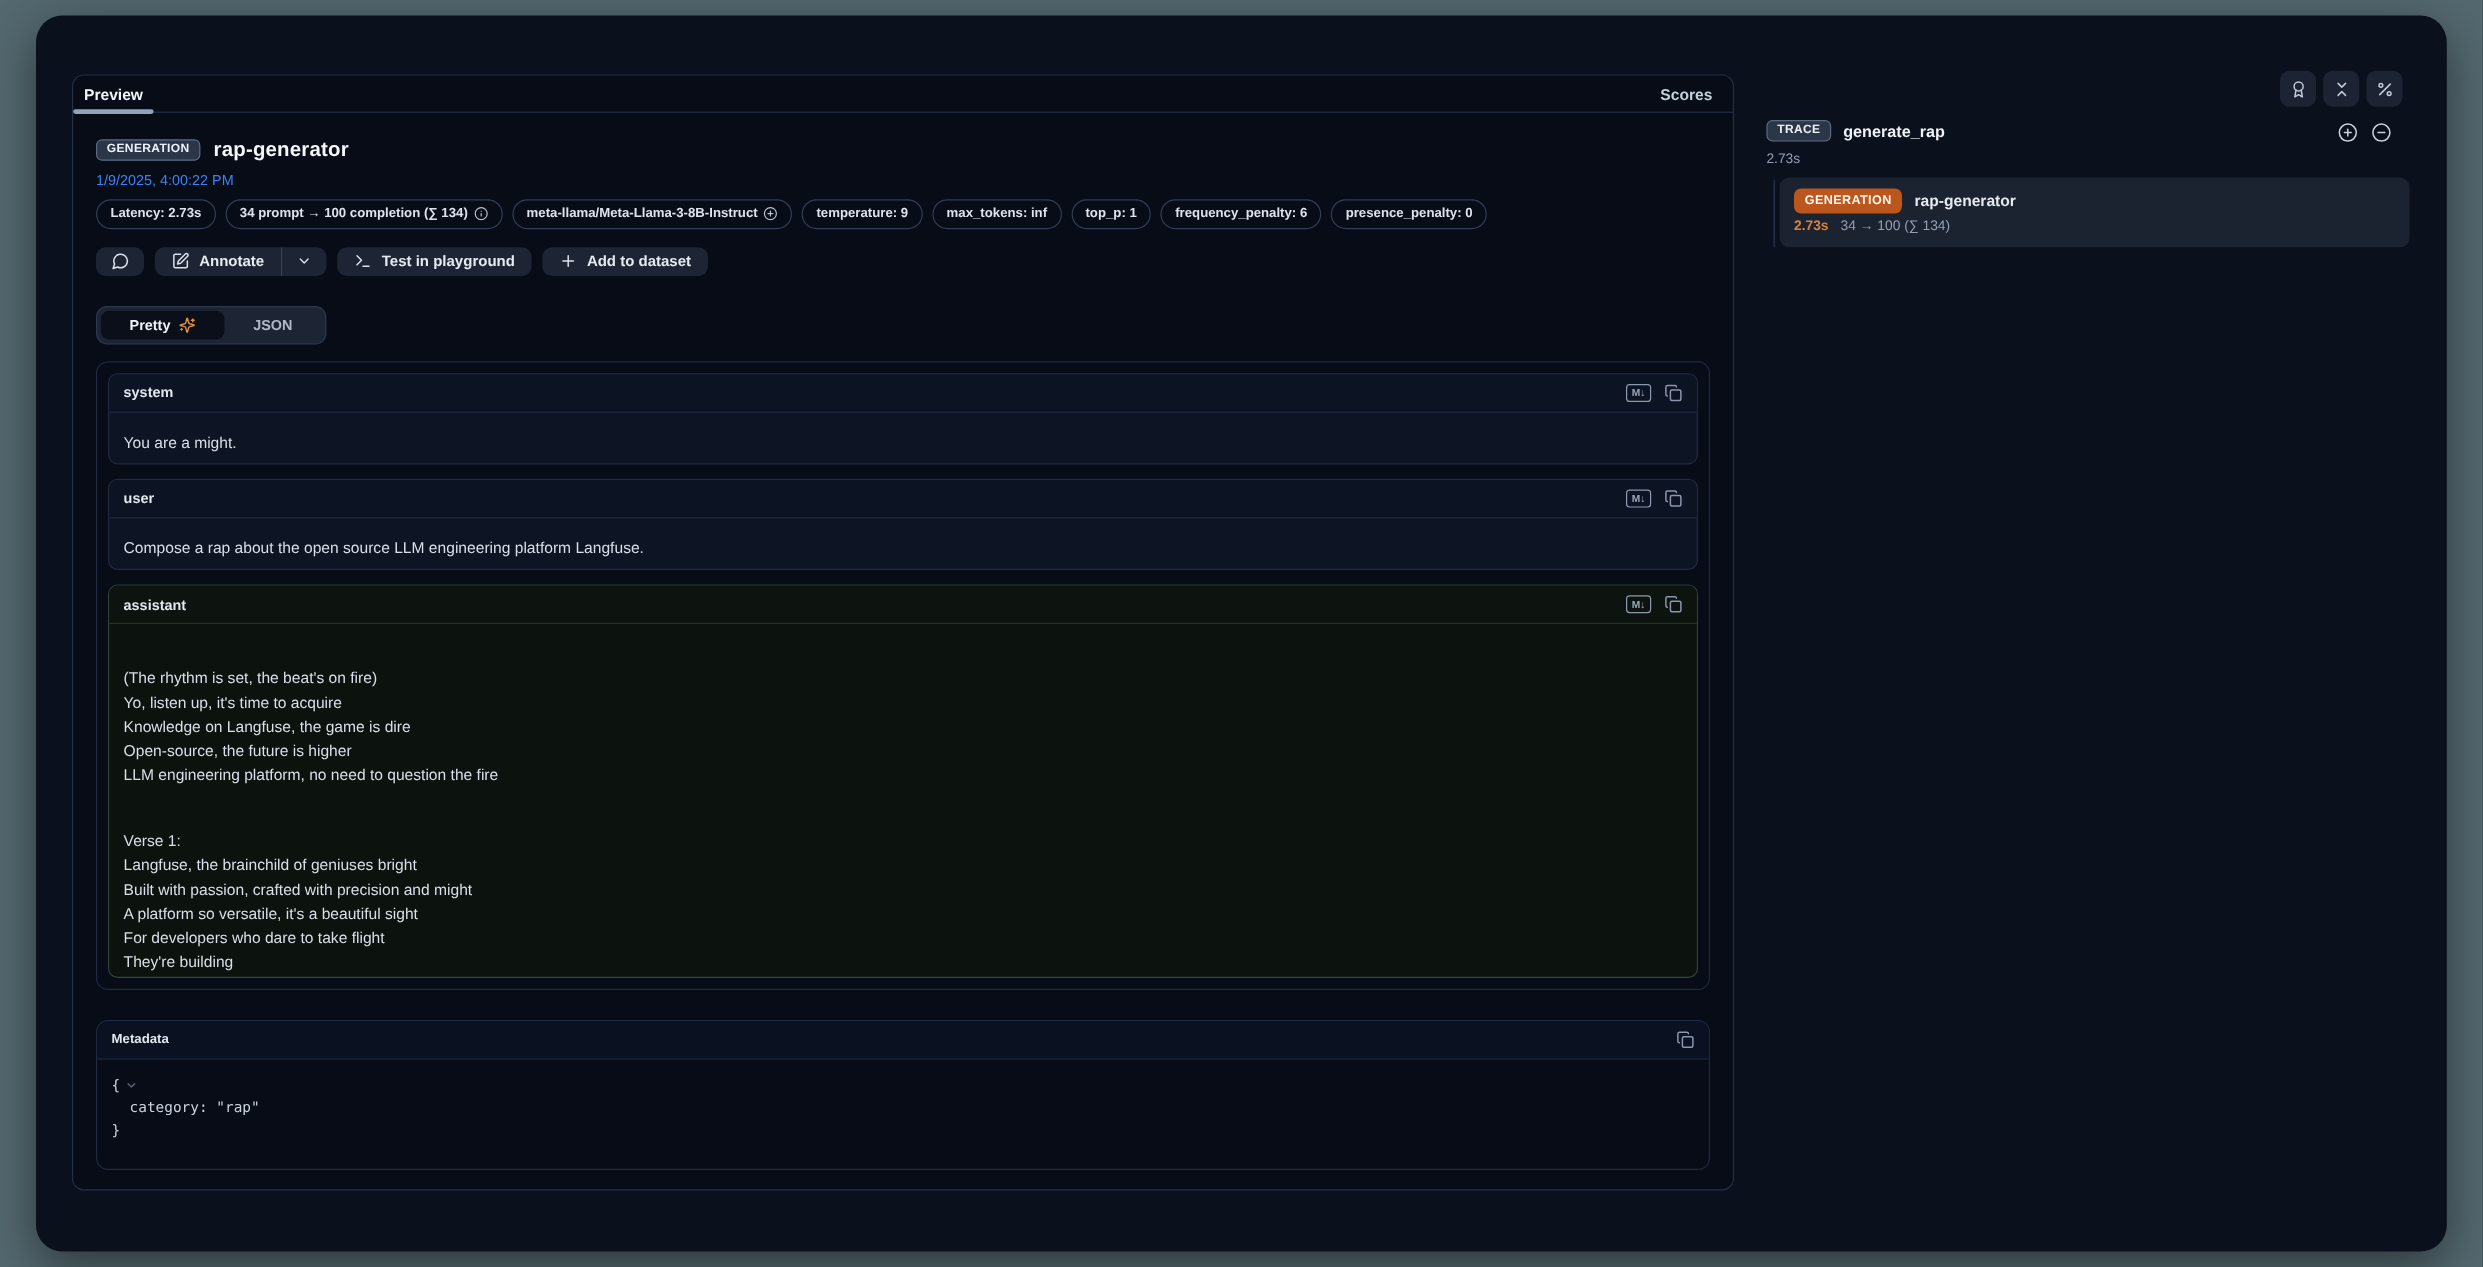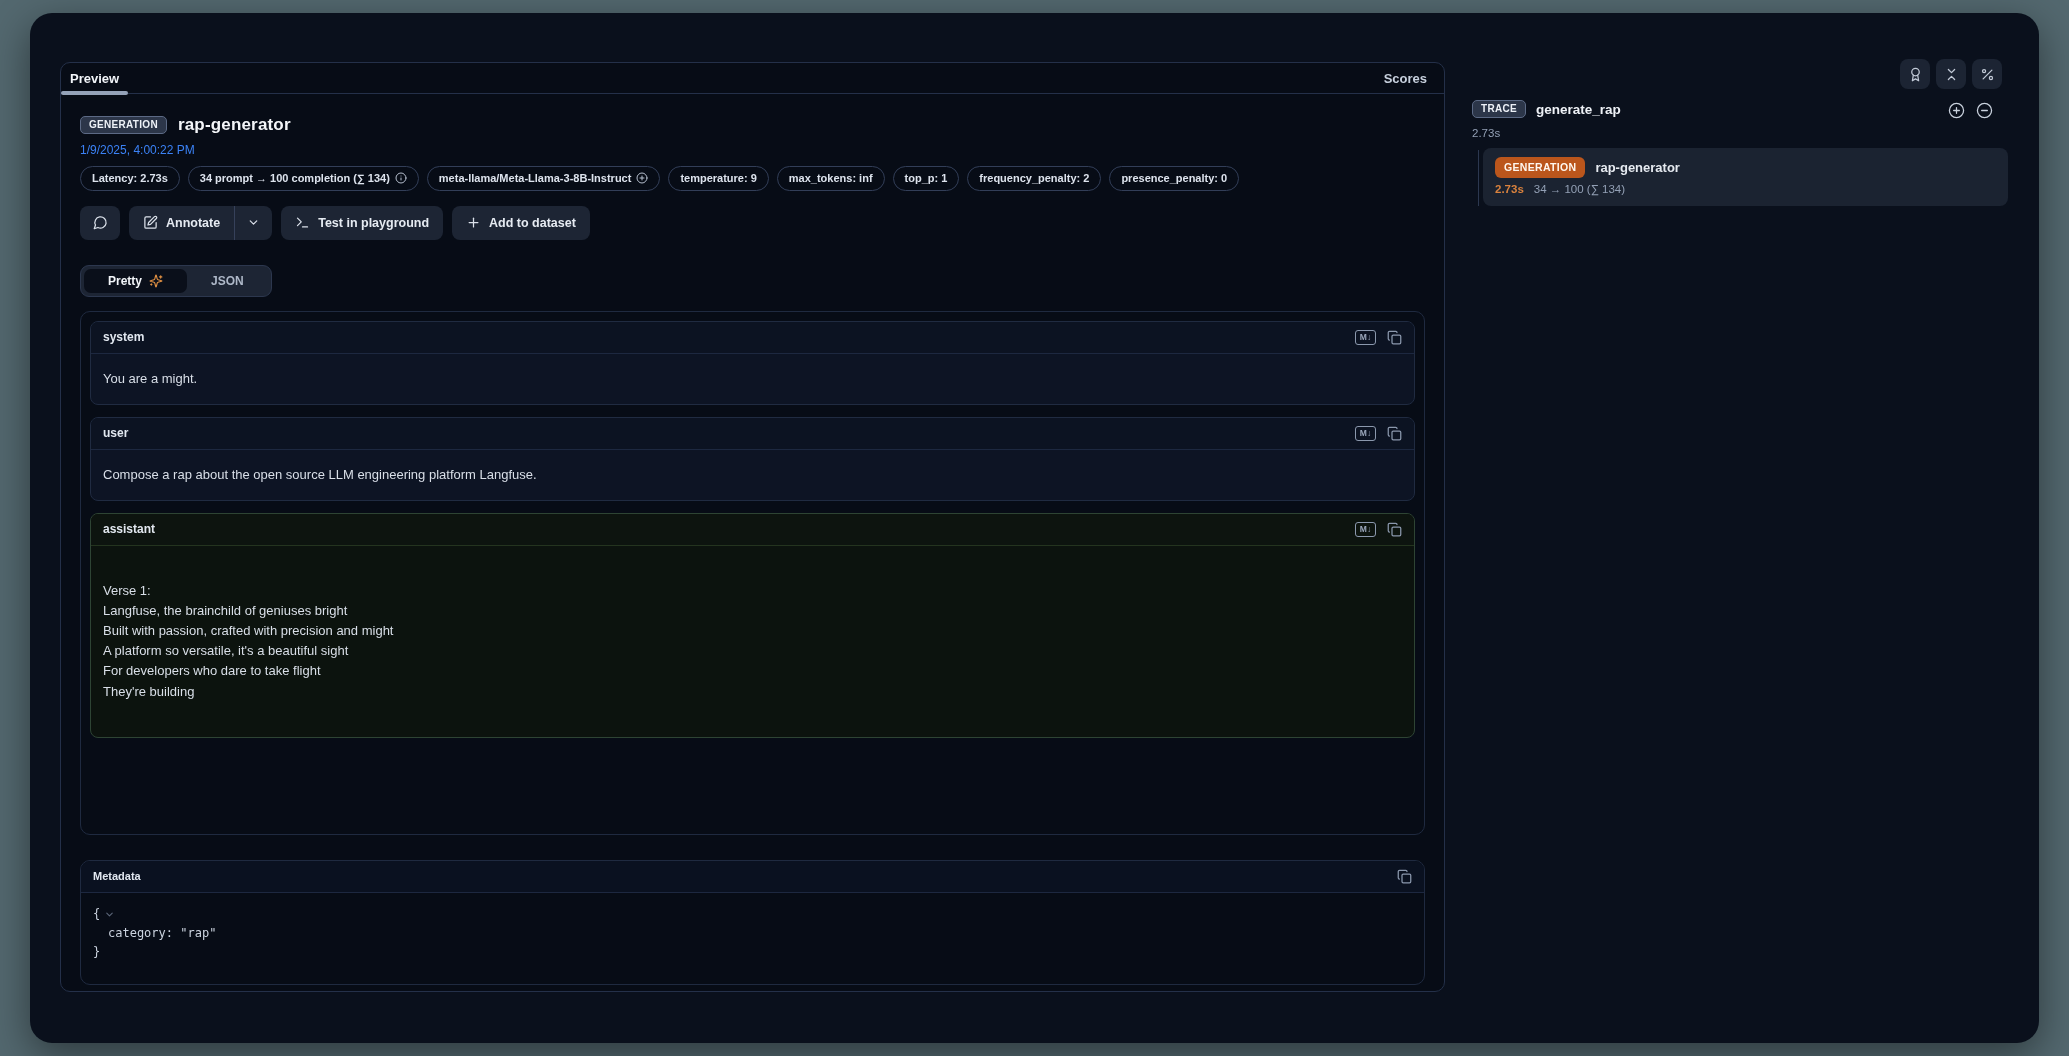--- a/index.html
+++ b/index.html
@@ -30,21 +30,21 @@
   .title { font-size:17px; font-weight:700; color:#f4f6f9; letter-spacing:.01em; }
   .timestamp { margin-top:8px; font-size:12px; color:#3b82f6; }
 
   .badge-row { display:flex; align-items:center; gap:8px; margin-top:9px; flex-wrap:nowrap; }
   .pill { display:inline-flex; align-items:center; gap:5px; border:1px solid #323e58;
           border-radius:999px; padding:3px 11px; font-size:11px; font-weight:700;
           color:#dde3ed; line-height:1.5; white-space:nowrap; }
   .pill svg { width:12px; height:12px; stroke:#b7c0cf; }
 
   .button-row { display:flex; align-items:center; gap:9px; margin-top:15px; }
-  .btn { display:inline-flex; align-items:center; gap:8px; height:34px; border:none;
+  .btn { display:inline-flex; align-items:center; gap:8px; height:24px; border:none;
          background:#1d2534; color:#e6ebf2; border-radius:8px; padding:0 14px;
          font-family:inherit; font-size:12.5px; font-weight:600; cursor:pointer; }
   .btn svg { width:15px; height:15px; stroke:#dbe1ea; }
   .btn.icon-only { width:40px; justify-content:center; padding:0; }
   .split-btn { display:flex; align-items:stretch; }
   .split-btn .seg-main { border-radius:8px 0 0 8px; border-right:1px solid #36415a; }
   .split-btn .seg-caret { border-radius:0 8px 8px 0; padding:0 12px; }
   .split-btn .seg-caret svg { width:13px; height:13px; }
 
   .toggle { display:inline-flex; align-items:center; margin-top:25px; background:#1d2534;
@@ -155,21 +155,21 @@
           <span class="pill">
             <span>temperature: 9</span>
           </span>
           <span class="pill">
             <span>max_tokens: inf</span>
           </span>
           <span class="pill">
             <span>top_p: 1</span>
           </span>
           <span class="pill">
-            <span>frequency_penalty: 2</span>
+            <span>frequency_penalty: 6</span>
           </span>
           <span class="pill">
             <span>presence_penalty: 0</span>
           </span>
         </div>
 
         <div class="button-row">
           <button class="btn icon-only">
             <svg viewBox="0 0 24 24" fill="none" stroke-width="2" stroke-linecap="round" stroke-linejoin="round">
                 <path d="M7.9 20A9 9 0 1 0 4 16.1L2 22Z"></path>
@@ -262,20 +262,25 @@
                 <span class="md-icon">M↓</span>
                 <span class="copy-icon-wrap">
                   <svg viewBox="0 0 24 24" fill="none" stroke-width="2" stroke-linecap="round" stroke-linejoin="round">
                       <rect x="8" y="8" width="14" height="14" rx="2"></rect>
                       <path d="M4 16c-1.1 0-2-.9-2-2V4c0-1.1.9-2 2-2h10c1.1 0 2 .9 2 2"></path>
                     </svg>
                 </span>
               </div>
             </div>
             <div class="msg-body">
+              <p>(The rhythm is set, the beat's on fire)
+Yo, listen up, it's time to acquire
+Knowledge on Langfuse, the game is dire
+Open-source, the future is higher
+LLM engineering platform, no need to question the fire</p>
               <p>Verse 1:
 Langfuse, the brainchild of geniuses bright
 Built with passion, crafted with precision and might
 A platform so versatile, it's a beautiful sight
 For developers who dare to take flight
 They're building</p>
             </div>
           </div>
 
         </div>

